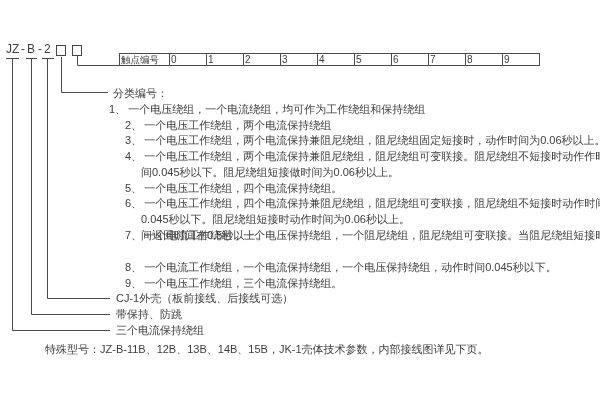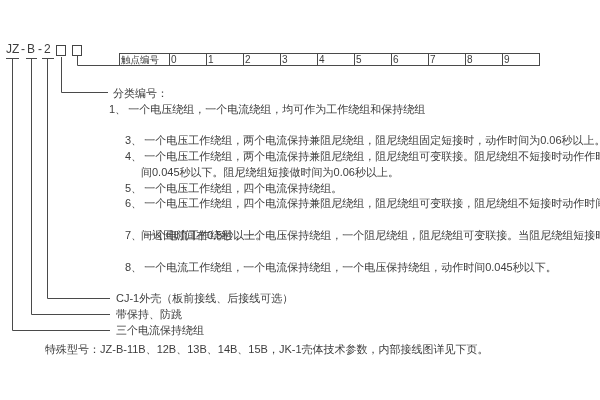--- a/index.html
+++ b/index.html
@@ -70,39 +70,46 @@
       <td class="c">9</td>
     </tr>
   </tbody>
     </table>
 
   <div class="txt" style="left:113px;top:87px">分类编号：</div>
 
   <div class="txt" style="left:109px;top:103px">
     <span class="num">1、</span><span>一个电压绕组，一个电流绕组，均可作为工作绕组和保持绕组</span>
   </div>
+  <div class="txt" style="left:125px;top:119px">
+    <span class="num">2、</span><span>一个电压工作绕组，两个电流保持绕组</span>
+  </div>
   <div class="txt" style="left:125px;top:134px">
     <span class="num">3、</span><span>一个电压工作绕组，两个电流保持兼阻尼绕组，阻尼绕组固定短接时，动作时间为0.06秒以上。</span>
   </div>
   <div class="txt" style="left:125px;top:150px">
     <span class="num">4、</span><span>一个电压工作绕组，两个电流保持兼阻尼绕组，阻尼绕组可变联接。阻尼绕组不短接时动作作时</span>
   </div>
   <div class="txt" style="left:141px;top:166px">间0.045秒以下。阻尼绕组短接做时间为0.06秒以上。</div>
   <div class="txt" style="left:125px;top:182px">
     <span class="num">5、</span><span>一个电压工作绕组，四个电流保持绕组。</span>
   </div>
   <div class="txt" style="left:125px;top:197px">
     <span class="num">6、</span><span>一个电压工作绕组，四个电流保持兼阻尼绕组，阻尼绕组可变联接，阻尼绕组不短接时动作时间</span>
   </div>
+  <div class="txt" style="left:141px;top:213px">0.045秒以下。阻尼绕组短接时动作时间为0.06秒以上。</div>
   <div class="txt" style="left:125px;top:229px">
     <span class="num">7、</span><span>一个电流工作绕组，一个电压保持绕组，一个阻尼绕组，阻尼绕组可变联接。当阻尼绕组短接时</span>
   </div>
   <div class="txt" style="left:141px;top:229px">间返回时间在0.5秒以上。</div>
   <div class="txt" style="left:125px;top:261px">
     <span class="num">8、</span><span>一个电流工作绕组，一个电流保持绕组，一个电压保持绕组，动作时间0.045秒以下。</span>
+  </div>
+  <div class="txt" style="left:125px;top:277px">
+    <span class="num">9、</span><span>一个电压工作绕组，三个电流保持绕组。</span>
   </div>
 
   <div class="txt" style="left:116px;top:292px">CJ-1外壳（板前接线、后接线可选）</div>
   <div class="txt" style="left:116px;top:308px">带保持、防跳</div>
   <div class="txt" style="left:116px;top:324px">三个电流保持绕组</div>
 
   <div class="txt" style="left:45px;top:343px">特殊型号：JZ-B-11B、12B、13B、14B、15B，JK-1壳体技术参数，内部接线图详见下页。</div>
 
 </div>
 

